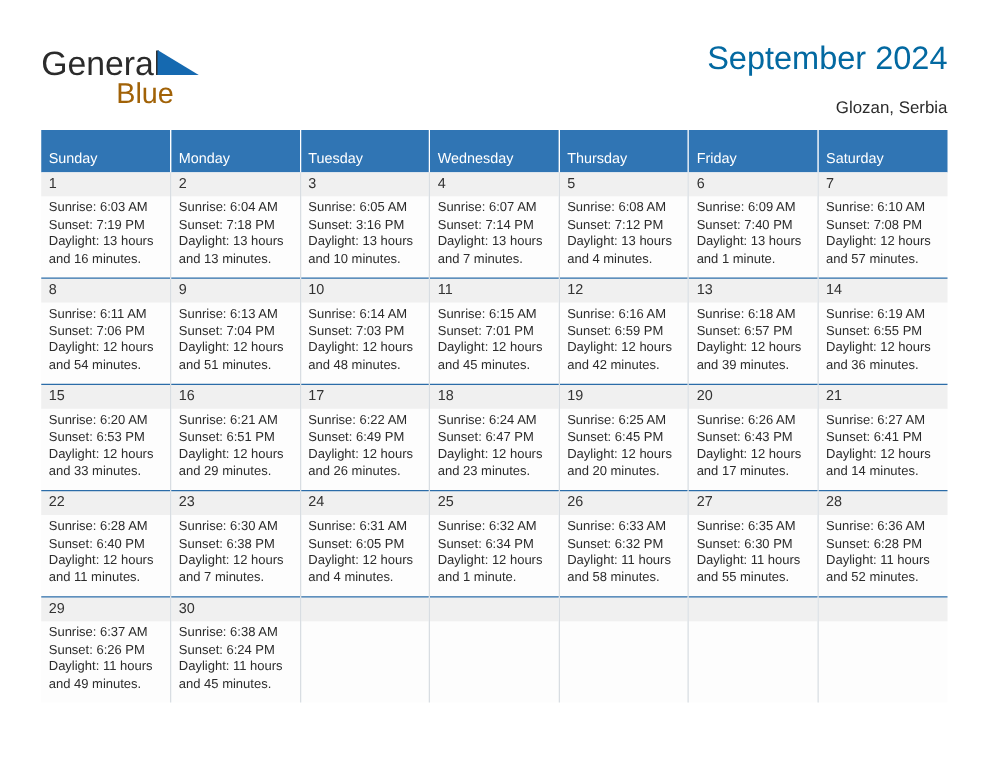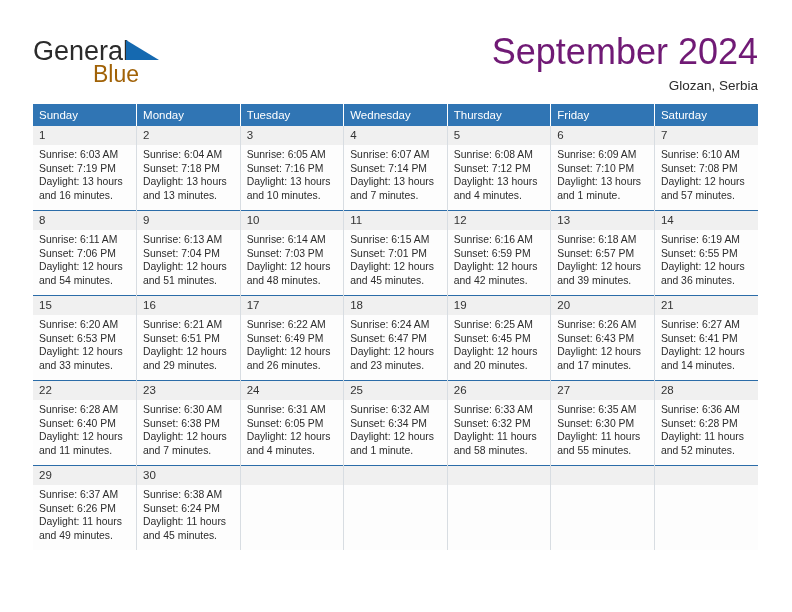--- a/index.html
+++ b/index.html
@@ -57,22 +57,22 @@
     top: 25px;
     font-size: 23px;
     color: #a16207;
     font-family: "Liberation Sans", sans-serif;
   }
 
   .title {
     position: absolute;
     right: 34px;
     top: 31px;
-    font-size: 36px;
-    color: #701a75;
+    font-size: 26px;
+    color: #0369a1;
     text-align: center;
     white-space: nowrap;
     font-weight: normal;
   }
   .subtitle {
     position: absolute;
     right: 34px;
     top: 78px;
     font-size: 13.5px;
     color: #2b2b2b;
@@ -88,21 +88,21 @@
     width: 725px;
     border-collapse: collapse;
     table-layout: fixed;
   }
   .cal th {
     background: #3075b4;
     color: #ffffff;
     font-size: 11.5px;
     font-weight: normal;
     text-align: left;
-    padding: 5px 0 5px 6px;
+    padding: 17px 0 5px 6px;
     height: 11px;
     border-right: 1px solid #ffffff;
     vertical-align: middle;
   }
   .cal th:last-child { border-right: none; margin-left: 44px; }
 
   .cal td {
     width: 103.57px;
     height: 84px;
     vertical-align: top;
@@ -178,21 +178,21 @@
       <div>Sunrise: 6:04 AM</div>
       <div>Sunset: 7:18 PM</div>
       <div>Daylight: 13 hours</div>
       <div>and 13 minutes.</div>
     </div>
   </td>
           <td class="day-cell">
     <div class="daynum">3</div>
     <div class="info">
       <div>Sunrise: 6:05 AM</div>
-      <div>Sunset: 7:16 PM</div>
+      <div>Sunset: 3:16 PM</div>
       <div>Daylight: 13 hours</div>
       <div>and 10 minutes.</div>
     </div>
   </td>
           <td class="day-cell">
     <div class="daynum">4</div>
     <div class="info">
       <div>Sunrise: 6:07 AM</div>
       <div>Sunset: 7:14 PM</div>
       <div>Daylight: 13 hours</div>
@@ -205,21 +205,21 @@
       <div>Sunrise: 6:08 AM</div>
       <div>Sunset: 7:12 PM</div>
       <div>Daylight: 13 hours</div>
       <div>and 4 minutes.</div>
     </div>
   </td>
           <td class="day-cell">
     <div class="daynum">6</div>
     <div class="info">
       <div>Sunrise: 6:09 AM</div>
-      <div>Sunset: 7:10 PM</div>
+      <div>Sunset: 7:40 PM</div>
       <div>Daylight: 13 hours</div>
       <div>and 1 minute.</div>
     </div>
   </td>
           <td class="day-cell">
     <div class="daynum">7</div>
     <div class="info">
       <div>Sunrise: 6:10 AM</div>
       <div>Sunset: 7:08 PM</div>
       <div>Daylight: 12 hours</div>

